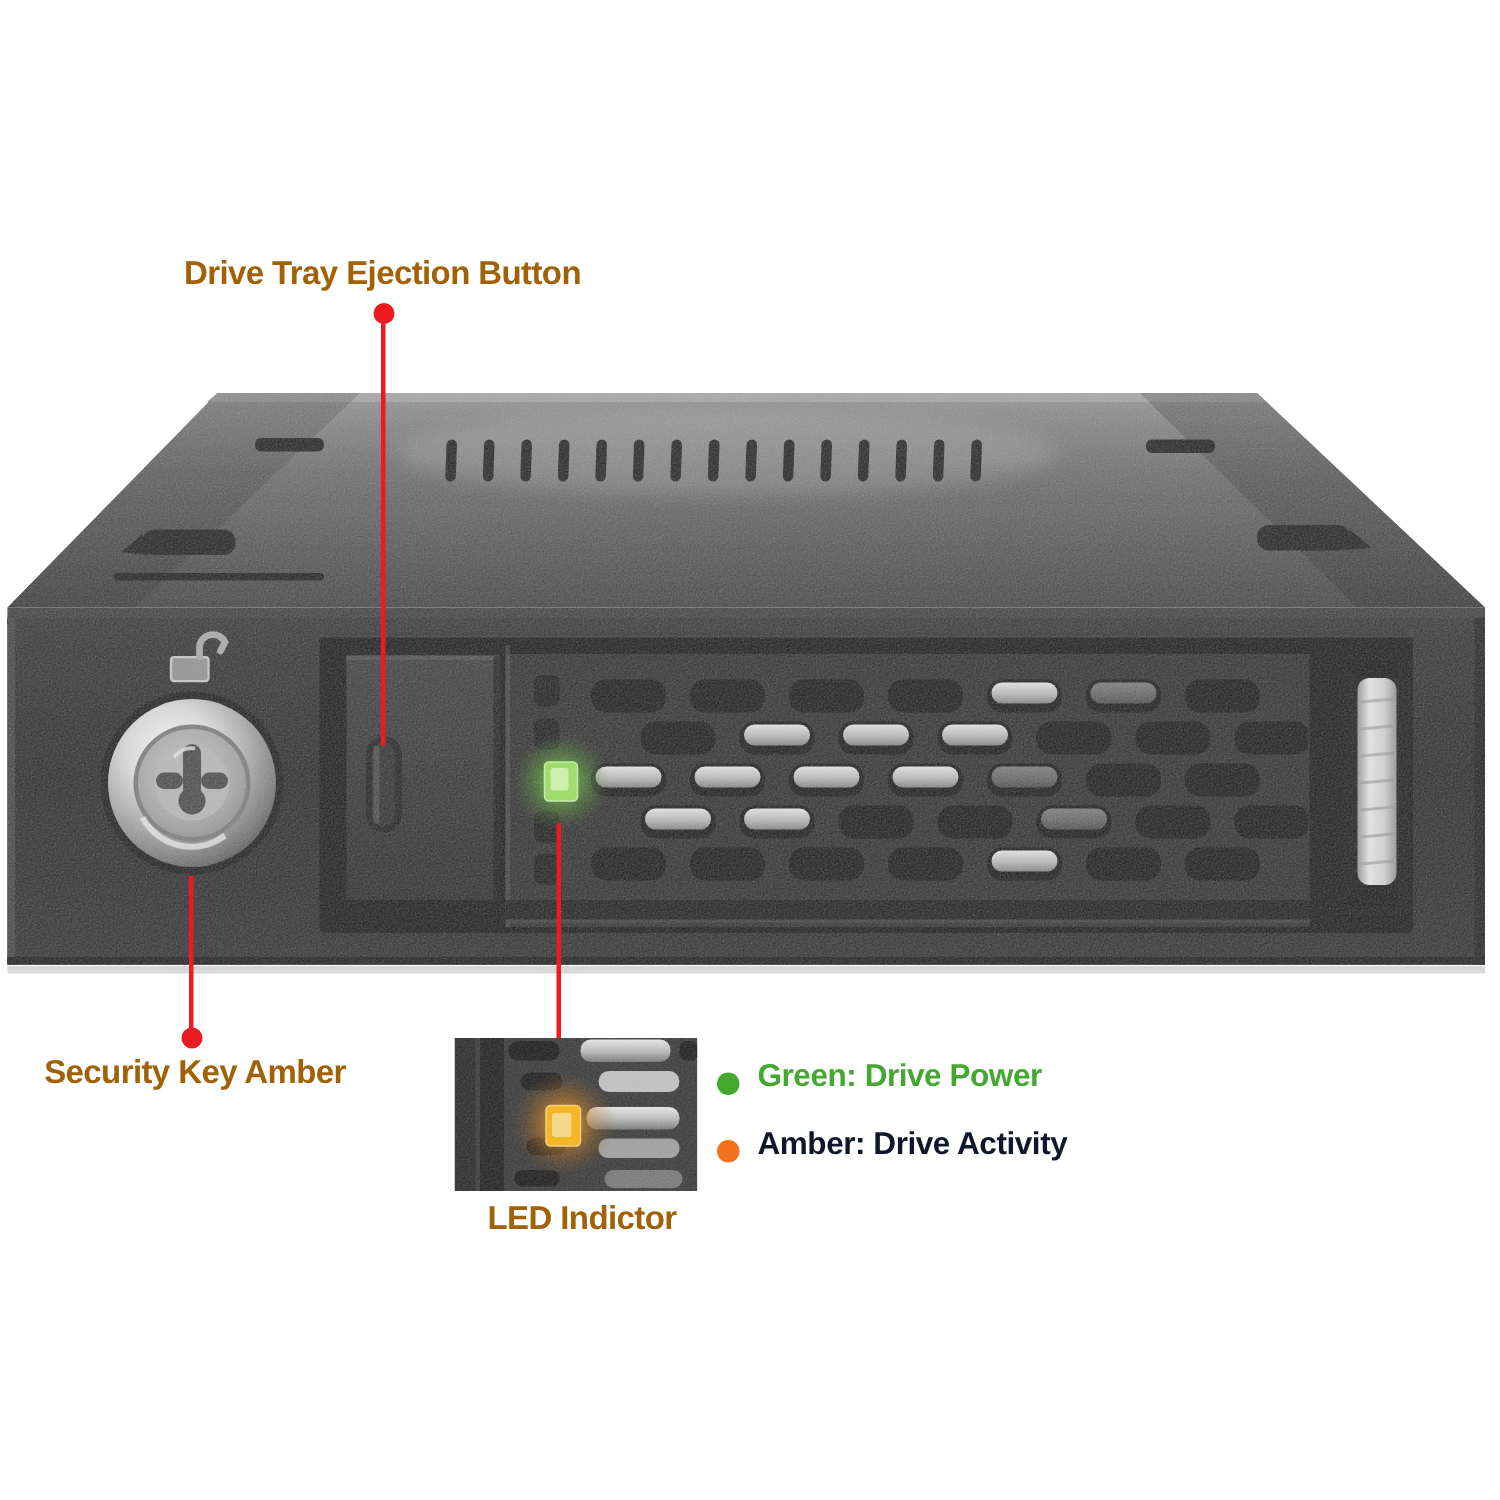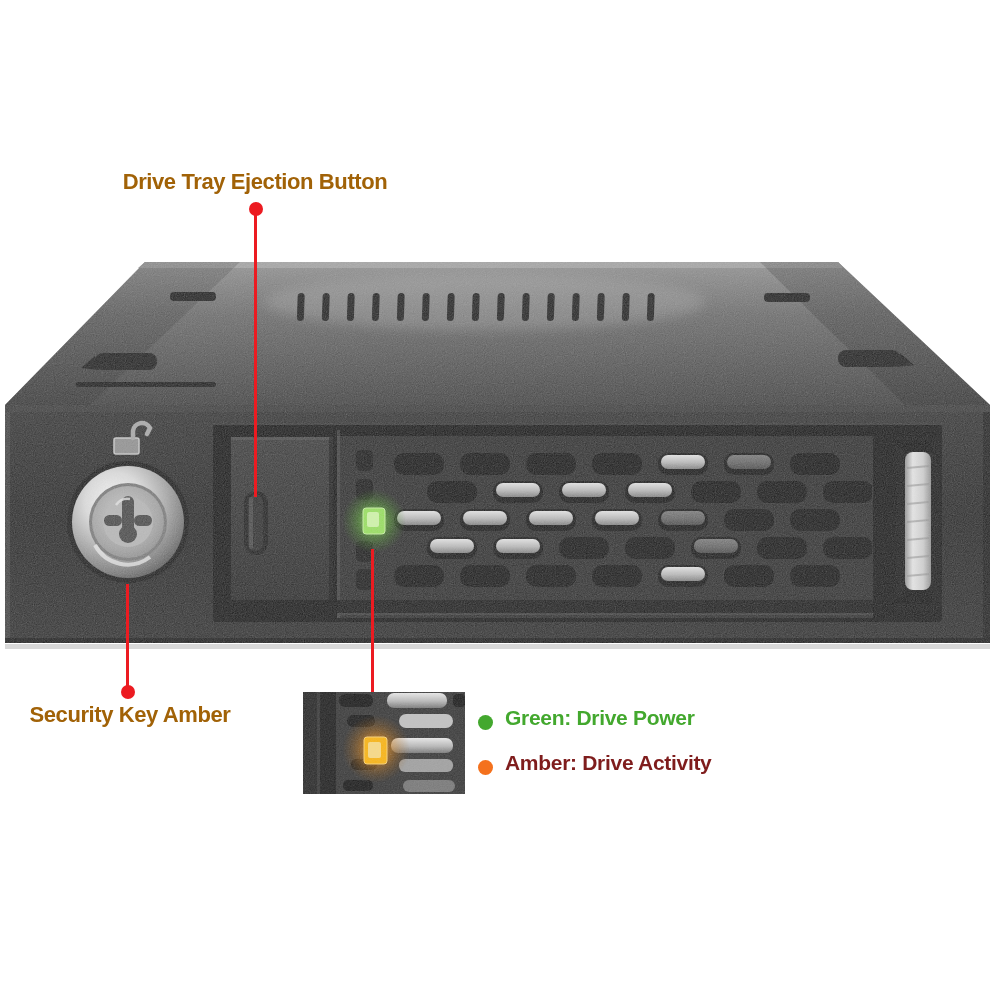--- a/index.html
+++ b/index.html
@@ -307,25 +307,26 @@
 
       <g>
         <circle cx="73" cy="57" r="34" fill="url(#amberGlowG)"></circle>
         <rect x="61" y="45" width="23" height="27" rx="3" fill="#ffb200" stroke="#ffd26b" stroke-width="1"></rect>
         <rect x="65" y="50" width="13" height="16" rx="2" fill="#ffe08a" opacity="0.9"></rect>
       </g>
       <rect x="0" y="0" width="162" height="102" filter="url(#noise2)" opacity="0.45"></rect>
     </svg>
   </div>
 
+  <div class="callout-label" style="left:298px;top:800px;width:180px">LED Indictor</div>
 
   <div class="legend">
     <div class="legend-row">
       <span class="legend-dot" style="background: rgb(67, 168, 46);"></span>
       <span class="legend-text" style="color: rgb(67, 168, 46);">Green: Drive Power</span>
     </div>
     <div class="legend-row">
       <span class="legend-dot" style="background: rgb(244, 113, 29);"></span>
-      <span class="legend-text" style="color: #7f1d1d;">Amber: Drive Activity</span>
+      <span class="legend-text" style="color: #0f172a;">Amber: Drive Activity</span>
     </div>
   </div>
 
 </div>
 
 </body></html>

